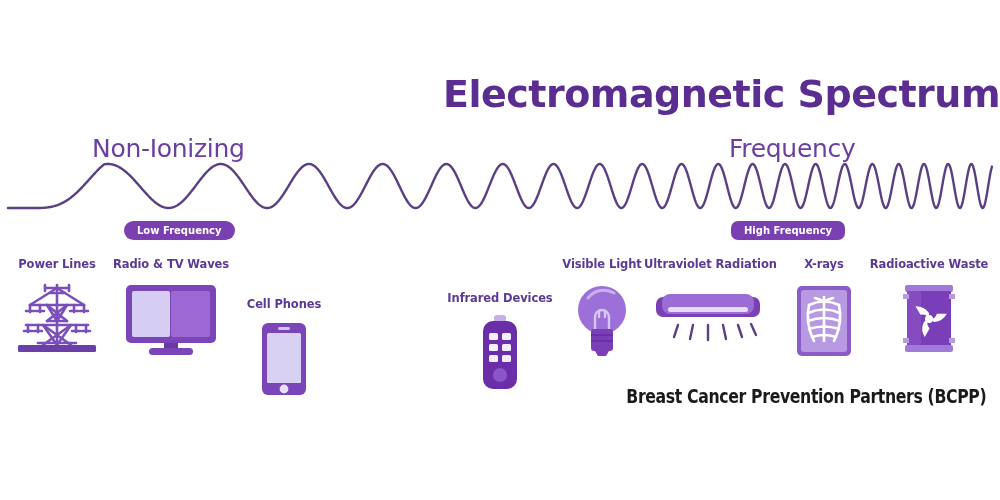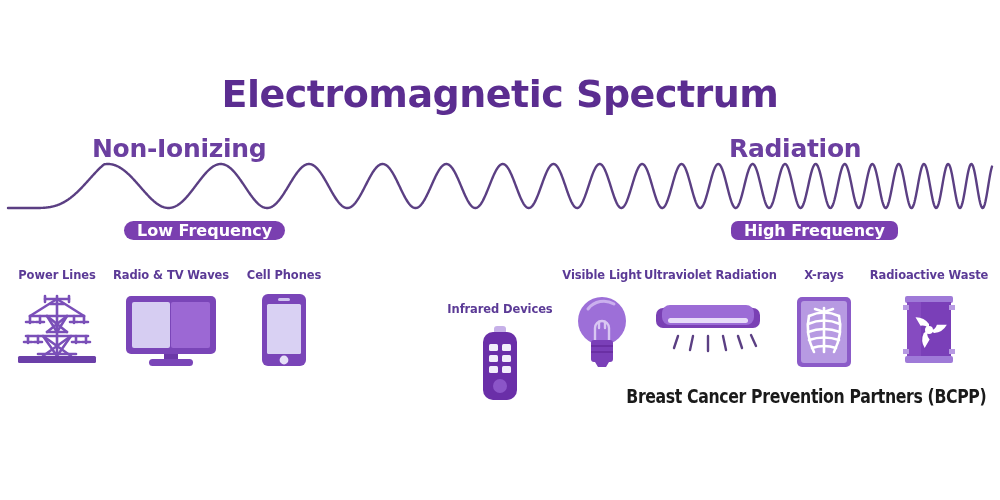--- a/index.html
+++ b/index.html
@@ -20,33 +20,33 @@
     width: 1000px;
     height: 500px;
   }
 
   
   .title {
     position: absolute;
     left: 0;
     top: 72px;
     width: 1000px;
-    text-align: center;
+    text-align: right;
     font-size: 38px;
     font-weight: bold;
     letter-spacing: -0.5px;
     color: #5b2d90;
   }
 
   
   .section-heading {
     position: absolute;
     top: 134px;
     font-size: 25px;
-    font-weight: bold;
+    font-weight: normal;
     color: #6b3fa0;
     letter-spacing: -0.3px;
   }
   .section-heading.non-ionizing { left: 92px; }
   .section-heading.ionizing     { left: 729px; }
 
   
   .wave-wrap {
     position: absolute;
     left: 0;
@@ -59,38 +59,38 @@
   
   .pill {
     position: absolute;
     top: 221px;
     height: 19px;
     line-height: 19px;
     padding: 0 13px;
     border-radius: 10px;
     background: #7a3fb0;
     color: #ffffff;
-    font-size: 16px;
+    font-size: 10px;
     font-weight: bold;
     white-space: nowrap;
   }
   .pill.low  { left: 124px; }
   .pill.high { left: 731px; border-radius: 7px; }
 
   
   .categories {
     position: absolute;
     left: 0;
     top: 253px;
     width: 1000px;
     height: 115px;
   }
   .category {
     position: absolute;
-    top: 15px;
+    top: 4px;
     text-align: center;
   }
   .category .cat-label {
     font-size: 11.5px;
     font-weight: bold;
     color: #5b3a96;
     white-space: nowrap;
     letter-spacing: -0.1px;
   }
   .category .cat-icon {
@@ -98,21 +98,21 @@
     height: 78px;
     display: flex;
     align-items: flex-end;
     justify-content: center;
   }
   .category .cat-icon svg { display: block; }
 
   
   .cat-power-lines  { left: 2px;   width: 110px; }
   .cat-radio-tv     { left: 112px; width: 118px; }
-  .cat-cell-phones  { left: 234px; width: 100px; }
+  .cat-cell-phones  { left: 234px; width: 100px; margin-top: 40px; }
   .cat-microwaves   { left: 332px; width: 110px; }
   .cat-infrared     { left: 442px; width: 116px; margin-top: 34px; }
   .cat-visible      { left: 558px; width: 88px;  }
   .cat-ultraviolet  { left: 644px; width: 128px; }
   .cat-xrays        { left: 780px; width: 88px;  }
   .cat-radioactive  { left: 860px; width: 138px; }
 
   
   .attribution {
     position: absolute;
@@ -129,21 +129,21 @@
   }
 </style>
 </head>
 <body>
 
 <div id="infographic">
 
   <div class="title">Electromagnetic Spectrum</div>
 
   <div class="section-heading non-ionizing">Non-Ionizing</div>
-  <div class="section-heading ionizing">Radiation</div>
+  <div class="section-heading ionizing">Frequency</div>
 
   <div class="wave-wrap">
     <svg width="1000" height="62" viewBox="0 0 1000 62">
       <path id="wave-path" fill="none" stroke="#5b3f83" stroke-width="2.4" stroke-linecap="round" stroke-linejoin="round" d="M 8.00 48.00 L 8.50 48.00 L 9.00 48.00 L 9.50 48.00 L 10.00 48.00 L 10.50 48.00 L 11.00 48.00 L 11.50 48.00 L 12.00 48.00 L 12.50 48.00 L 13.00 48.00 L 13.50 48.00 L 14.00 48.00 L 14.50 48.00 L 15.00 48.00 L 15.50 48.00 L 16.00 48.00 L 16.50 48.00 L 17.00 48.00 L 17.50 48.00 L 18.00 48.00 L 18.50 48.00 L 19.00 48.00 L 19.50 48.00 L 20.00 48.00 L 20.50 48.00 L 21.00 48.00 L 21.50 48.00 L 22.00 48.00 L 22.50 48.00 L 23.00 48.00 L 23.50 48.00 L 24.00 48.00 L 24.50 48.00 L 25.00 48.00 L 25.50 48.00 L 26.00 48.00 L 26.50 48.00 L 27.00 48.00 L 27.50 48.00 L 28.00 48.00 L 28.50 48.00 L 29.00 48.00 L 29.50 48.00 L 30.00 48.00 L 30.50 48.00 L 31.00 48.00 L 31.50 48.00 L 32.00 48.00 L 32.50 48.00 L 33.00 48.00 L 33.50 48.00 L 34.00 48.00 L 34.50 48.00 L 35.00 48.00 L 35.50 48.00 L 36.00 48.00 L 36.50 48.00 L 37.00 47.99 L 37.50 47.99 L 38.00 47.98 L 38.50 47.98 L 39.00 47.97 L 39.50 47.96 L 40.00 47.95 L 40.50 47.93 L 41.00 47.92 L 41.50 47.90 L 42.00 47.88 L 42.50 47.85 L 43.00 47.83 L 43.50 47.80 L 44.00 47.76 L 44.50 47.73 L 45.00 47.69 L 45.50 47.64 L 46.00 47.60 L 46.50 47.55 L 47.00 47.49 L 47.50 47.43 L 48.00 47.37 L 48.50 47.30 L 49.00 47.22 L 49.50 47.14 L 50.00 47.06 L 50.50 46.97 L 51.00 46.88 L 51.50 46.78 L 52.00 46.67 L 52.50 46.56 L 53.00 46.44 L 53.50 46.32 L 54.00 46.19 L 54.50 46.05 L 55.00 45.91 L 55.50 45.76 L 56.00 45.60 L 56.50 45.44 L 57.00 45.27 L 57.50 45.09 L 58.00 44.91 L 58.50 44.72 L 59.00 44.52 L 59.50 44.31 L 60.00 44.10 L 60.50 43.88 L 61.00 43.65 L 61.50 43.42 L 62.00 43.17 L 62.50 42.92 L 63.00 42.66 L 63.50 42.40 L 64.00 42.12 L 64.50 41.84 L 65.00 41.55 L 65.50 41.25 L 66.00 40.94 L 66.50 40.63 L 67.00 40.31 L 67.50 39.98 L 68.00 39.64 L 68.50 39.30 L 69.00 38.94 L 69.50 38.58 L 70.00 38.21 L 70.50 37.84 L 71.00 37.45 L 71.50 37.06 L 72.00 36.66 L 72.50 36.26 L 73.00 35.84 L 73.50 35.42 L 74.00 35.00 L 74.50 34.56 L 75.00 34.12 L 75.50 33.67 L 76.00 33.22 L 76.50 32.76 L 77.00 32.29 L 77.50 31.81 L 78.00 31.33 L 78.50 30.85 L 79.00 30.36 L 79.50 29.86 L 80.00 29.36 L 80.50 28.85 L 81.00 28.34 L 81.50 27.82 L 82.00 27.30 L 82.50 26.78 L 83.00 26.25 L 83.50 25.71 L 84.00 25.18 L 84.50 24.64 L 85.00 24.10 L 85.50 23.55 L 86.00 23.00 L 86.50 22.45 L 87.00 21.90 L 87.50 21.35 L 88.00 20.79 L 88.50 20.24 L 89.00 19.68 L 89.50 19.13 L 90.00 18.57 L 90.50 18.01 L 91.00 17.46 L 91.50 16.90 L 92.00 16.35 L 92.50 15.80 L 93.00 15.25 L 93.50 14.70 L 94.00 14.16 L 94.50 13.62 L 95.00 13.08 L 95.50 12.54 L 96.00 12.01 L 96.50 11.49 L 97.00 10.97 L 97.50 10.45 L 98.00 9.94 L 98.50 9.44 L 99.00 8.94 L 99.50 8.45 L 100.00 7.96 L 100.50 7.49 L 101.00 7.02 L 101.50 6.56 L 102.00 6.11 L 102.50 5.66 L 103.00 5.23 L 103.50 4.81 L 104.00 4.39 L 104.50 4.30 L 105.00 4.22 L 105.50 4.15 L 106.00 4.10 L 106.50 4.06 L 107.00 4.02 L 107.50 4.01 L 108.00 4.00 L 108.50 4.01 L 109.00 4.03 L 109.50 4.06 L 110.00 4.10 L 110.50 4.16 L 111.00 4.23 L 111.50 4.31 L 112.00 4.40 L 112.50 4.51 L 113.00 4.63 L 113.50 4.76 L 114.00 4.91 L 114.50 5.07 L 115.00 5.24 L 115.50 5.42 L 116.00 5.62 L 116.50 5.82 L 117.00 6.04 L 117.50 6.28 L 118.00 6.52 L 118.50 6.78 L 119.00 7.05 L 119.50 7.33 L 120.00 7.62 L 120.50 7.92 L 121.00 8.24 L 121.50 8.57 L 122.00 8.90 L 122.50 9.25 L 123.00 9.61 L 123.50 9.98 L 124.00 10.36 L 124.50 10.75 L 125.00 11.15 L 125.50 11.56 L 126.00 11.99 L 126.50 12.42 L 127.00 12.85 L 127.50 13.30 L 128.00 13.76 L 128.50 14.22 L 129.00 14.70 L 129.50 15.18 L 130.00 15.67 L 130.50 16.16 L 131.00 16.67 L 131.50 17.18 L 132.00 17.69 L 132.50 18.22 L 133.00 18.74 L 133.50 19.28 L 134.00 19.82 L 134.50 20.36 L 135.00 20.91 L 135.50 21.46 L 136.00 22.02 L 136.50 22.58 L 137.00 23.14 L 137.50 23.70 L 138.00 24.27 L 138.50 24.84 L 139.00 25.41 L 139.50 25.99 L 140.00 26.56 L 140.50 27.13 L 141.00 27.71 L 141.50 28.28 L 142.00 28.85 L 142.50 29.42 L 143.00 29.99 L 143.50 30.56 L 144.00 31.12 L 144.50 31.69 L 145.00 32.25 L 145.50 32.80 L 146.00 33.35 L 146.50 33.90 L 147.00 34.44 L 147.50 34.98 L 148.00 35.51 L 148.50 36.04 L 149.00 36.56 L 149.50 37.07 L 150.00 37.57 L 150.50 38.07 L 151.00 38.56 L 151.50 39.04 L 152.00 39.51 L 152.50 39.98 L 153.00 40.43 L 153.50 40.87 L 154.00 41.31 L 154.50 41.73 L 155.00 42.14 L 155.50 42.54 L 156.00 42.93 L 156.50 43.30 L 157.00 43.67 L 157.50 44.02 L 158.00 44.36 L 158.50 44.68 L 159.00 44.99 L 159.50 45.29 L 160.00 45.58 L 160.50 45.84 L 161.00 46.10 L 161.50 46.34 L 162.00 46.56 L 162.50 46.77 L 163.00 46.96 L 163.50 47.14 L 164.00 47.30 L 164.50 47.45 L 165.00 47.57 L 165.50 47.69 L 166.00 47.78 L 166.50 47.86 L 167.00 47.92 L 167.50 47.96 L 168.00 47.99 L 168.50 48.00 L 169.00 47.99 L 169.50 47.97 L 170.00 47.92 L 170.50 47.86 L 171.00 47.78 L 171.50 47.69 L 172.00 47.58 L 172.50 47.44 L 173.00 47.30 L 173.50 47.13 L 174.00 46.95 L 174.50 46.75 L 175.00 46.53 L 175.50 46.29 L 176.00 46.04 L 176.50 45.77 L 177.00 45.49 L 177.50 45.19 L 178.00 44.87 L 178.50 44.53 L 179.00 44.18 L 179.50 43.82 L 180.00 43.44 L 180.50 43.04 L 181.00 42.63 L 181.50 42.21 L 182.00 41.77 L 182.50 41.31 L 183.00 40.84 L 183.50 40.36 L 184.00 39.87 L 184.50 39.36 L 185.00 38.85 L 185.50 38.32 L 186.00 37.77 L 186.50 37.22 L 187.00 36.66 L 187.50 36.09 L 188.00 35.51 L 188.50 34.91 L 189.00 34.31 L 189.50 33.71 L 190.00 33.09 L 190.50 32.47 L 191.00 31.84 L 191.50 31.21 L 192.00 30.57 L 192.50 29.92 L 193.00 29.27 L 193.50 28.62 L 194.00 27.96 L 194.50 27.30 L 195.00 26.64 L 195.50 25.98 L 196.00 25.32 L 196.50 24.65 L 197.00 23.99 L 197.50 23.33 L 198.00 22.67 L 198.50 22.01 L 199.00 21.35 L 199.50 20.70 L 200.00 20.05 L 200.50 19.41 L 201.00 18.77 L 201.50 18.14 L 202.00 17.52 L 202.50 16.90 L 203.00 16.29 L 203.50 15.69 L 204.00 15.10 L 204.50 14.51 L 205.00 13.94 L 205.50 13.38 L 206.00 12.83 L 206.50 12.29 L 207.00 11.76 L 207.50 11.25 L 208.00 10.75 L 208.50 10.26 L 209.00 9.79 L 209.50 9.34 L 210.00 8.90 L 210.50 8.47 L 211.00 8.06 L 211.50 7.67 L 212.00 7.30 L 212.50 6.95 L 213.00 6.61 L 213.50 6.29 L 214.00 5.99 L 214.50 5.72 L 215.00 5.46 L 215.50 5.22 L 216.00 5.00 L 216.50 4.80 L 217.00 4.63 L 217.50 4.47 L 218.00 4.34 L 218.50 4.23 L 219.00 4.14 L 219.50 4.07 L 220.00 4.03 L 220.50 4.00 L 221.00 4.00 L 221.50 4.03 L 222.00 4.07 L 222.50 4.14 L 223.00 4.23 L 223.50 4.34 L 224.00 4.48 L 224.50 4.64 L 225.00 4.82 L 225.50 5.03 L 226.00 5.25 L 226.50 5.50 L 227.00 5.77 L 227.50 6.06 L 228.00 6.38 L 228.50 6.71 L 229.00 7.07 L 229.50 7.44 L 230.00 7.84 L 230.50 8.26 L 231.00 8.70 L 231.50 9.15 L 232.00 9.63 L 232.50 10.12 L 233.00 10.63 L 233.50 11.16 L 234.00 11.70 L 234.50 12.26 L 235.00 12.84 L 235.50 13.43 L 236.00 14.04 L 236.50 14.66 L 237.00 15.30 L 237.50 15.94 L 238.00 16.60 L 238.50 17.27 L 239.00 17.95 L 239.50 18.64 L 240.00 19.34 L 240.50 20.05 L 241.00 20.77 L 241.50 21.49 L 242.00 22.22 L 242.50 22.95 L 243.00 23.69 L 243.50 24.43 L 244.00 25.17 L 244.50 25.92 L 245.00 26.67 L 245.50 27.41 L 246.00 28.16 L 246.50 28.90 L 247.00 29.65 L 247.50 30.38 L 248.00 31.12 L 248.50 31.85 L 249.00 32.57 L 249.50 33.29 L 250.00 34.00 L 250.50 34.70 L 251.00 35.39 L 251.50 36.07 L 252.00 36.74 L 252.50 37.39 L 253.00 38.04 L 253.50 38.67 L 254.00 39.28 L 254.50 39.88 L 255.00 40.47 L 255.50 41.04 L 256.00 41.59 L 256.50 42.12 L 257.00 42.63 L 257.50 43.12 L 258.00 43.60 L 258.50 44.05 L 259.00 44.48 L 259.50 44.89 L 260.00 45.27 L 260.50 45.63 L 261.00 45.97 L 261.50 46.28 L 262.00 46.57 L 262.50 46.83 L 263.00 47.07 L 263.50 47.28 L 264.00 47.47 L 264.50 47.62 L 265.00 47.75 L 265.50 47.86 L 266.00 47.93 L 266.50 47.98 L 267.00 48.00 L 267.50 47.99 L 268.00 47.95 L 268.50 47.89 L 269.00 47.80 L 269.50 47.67 L 270.00 47.52 L 270.50 47.35 L 271.00 47.14 L 271.50 46.91 L 272.00 46.65 L 272.50 46.36 L 273.00 46.04 L 273.50 45.70 L 274.00 45.33 L 274.50 44.94 L 275.00 44.52 L 275.50 44.07 L 276.00 43.60 L 276.50 43.11 L 277.00 42.59 L 277.50 42.05 L 278.00 41.49 L 278.50 40.90 L 279.00 40.30 L 279.50 39.68 L 280.00 39.03 L 280.50 38.37 L 281.00 37.69 L 281.50 37.00 L 282.00 36.28 L 282.50 35.56 L 283.00 34.82 L 283.50 34.06 L 284.00 33.30 L 284.50 32.52 L 285.00 31.73 L 285.50 30.94 L 286.00 30.13 L 286.50 29.32 L 287.00 28.51 L 287.50 27.69 L 288.00 26.86 L 288.50 26.04 L 289.00 25.21 L 289.50 24.39 L 290.00 23.56 L 290.50 22.74 L 291.00 21.92 L 291.50 21.11 L 292.00 20.30 L 292.50 19.50 L 293.00 18.71 L 293.50 17.92 L 294.00 17.15 L 294.50 16.39 L 295.00 15.65 L 295.50 14.91 L 296.00 14.20 L 296.50 13.50 L 297.00 12.81 L 297.50 12.15 L 298.00 11.50 L 298.50 10.88 L 299.00 10.28 L 299.50 9.70 L 300.00 9.14 L 300.50 8.61 L 301.00 8.10 L 301.50 7.62 L 302.00 7.17 L 302.50 6.74 L 303.00 6.34 L 303.50 5.97 L 304.00 5.63 L 304.50 5.33 L 305.00 5.05 L 305.50 4.80 L 306.00 4.59 L 306.50 4.41 L 307.00 4.26 L 307.50 4.14 L 308.00 4.06 L 308.50 4.01 L 309.00 4.00 L 309.50 4.02 L 310.00 4.07 L 310.50 4.16 L 311.00 4.28 L 311.50 4.44 L 312.00 4.63 L 312.50 4.85 L 313.00 5.11 L 313.50 5.40 L 314.00 5.72 L 314.50 6.08 L 315.00 6.47 L 315.50 6.88 L 316.00 7.33 L 316.50 7.81 L 317.00 8.32 L 317.50 8.86 L 318.00 9.43 L 318.50 10.02 L 319.00 10.64 L 319.50 11.29 L 320.00 11.96 L 320.50 12.65 L 321.00 13.37 L 321.50 14.11 L 322.00 14.87 L 322.50 15.64 L 323.00 16.44 L 323.50 17.25 L 324.00 18.08 L 324.50 18.92 L 325.00 19.77 L 325.50 20.63 L 326.00 21.51 L 326.50 22.39 L 327.00 23.28 L 327.50 24.18 L 328.00 25.08 L 328.50 25.98 L 329.00 26.88 L 329.50 27.79 L 330.00 28.69 L 330.50 29.58 L 331.00 30.48 L 331.50 31.36 L 332.00 32.24 L 332.50 33.11 L 333.00 33.96 L 333.50 34.80 L 334.00 35.63 L 334.50 36.45 L 335.00 37.24 L 335.50 38.02 L 336.00 38.78 L 336.50 39.52 L 337.00 40.23 L 337.50 40.92 L 338.00 41.58 L 338.50 42.22 L 339.00 42.83 L 339.50 43.41 L 340.00 43.96 L 340.50 44.48 L 341.00 44.96 L 341.50 45.42 L 342.00 45.84 L 342.50 46.22 L 343.00 46.57 L 343.50 46.88 L 344.00 47.16 L 344.50 47.39 L 345.00 47.59 L 345.50 47.75 L 346.00 47.87 L 346.50 47.95 L 347.00 47.99 L 347.50 48.00 L 348.00 47.96 L 348.50 47.88 L 349.00 47.76 L 349.50 47.60 L 350.00 47.39 L 350.50 47.15 L 351.00 46.87 L 351.50 46.56 L 352.00 46.20 L 352.50 45.80 L 353.00 45.37 L 353.50 44.90 L 354.00 44.39 L 354.50 43.85 L 355.00 43.28 L 355.50 42.67 L 356.00 42.03 L 356.50 41.36 L 357.00 40.66 L 357.50 39.93 L 358.00 39.17 L 358.50 38.38 L 359.00 37.58 L 359.50 36.74 L 360.00 35.89 L 360.50 35.02 L 361.00 34.13 L 361.50 33.22 L 362.00 32.29 L 362.50 31.36 L 363.00 30.41 L 363.50 29.45 L 364.00 28.49 L 364.50 27.52 L 365.00 26.54 L 365.50 25.56 L 366.00 24.59 L 366.50 23.61 L 367.00 22.64 L 367.50 21.67 L 368.00 20.71 L 368.50 19.76 L 369.00 18.82 L 369.50 17.90 L 370.00 16.99 L 370.50 16.10 L 371.00 15.23 L 371.50 14.37 L 372.00 13.55 L 372.50 12.74 L 373.00 11.96 L 373.50 11.21 L 374.00 10.49 L 374.50 9.80 L 375.00 9.14 L 375.50 8.52 L 376.00 7.93 L 376.50 7.38 L 377.00 6.86 L 377.50 6.39 L 378.00 5.95 L 378.50 5.56 L 379.00 5.21 L 379.50 4.90 L 380.00 4.64 L 380.50 4.42 L 381.00 4.25 L 381.50 4.12 L 382.00 4.04 L 382.50 4.00 L 383.00 4.01 L 383.50 4.07 L 384.00 4.18 L 384.50 4.33 L 385.00 4.53 L 385.50 4.77 L 386.00 5.06 L 386.50 5.40 L 387.00 5.78 L 387.50 6.20 L 388.00 6.67 L 388.50 7.18 L 389.00 7.74 L 389.50 8.33 L 390.00 8.96 L 390.50 9.63 L 391.00 10.34 L 391.50 11.08 L 392.00 11.86 L 392.50 12.67 L 393.00 13.51 L 393.50 14.37 L 394.00 15.27 L 394.50 16.19 L 395.00 17.13 L 395.50 18.09 L 396.00 19.07 L 396.50 20.07 L 397.00 21.08 L 397.50 22.11 L 398.00 23.14 L 398.50 24.18 L 399.00 25.23 L 399.50 26.28 L 400.00 27.33 L 400.50 28.38 L 401.00 29.42 L 401.50 30.46 L 402.00 31.49 L 402.50 32.51 L 403.00 33.51 L 403.50 34.50 L 404.00 35.46 L 404.50 36.41 L 405.00 37.33 L 405.50 38.23 L 406.00 39.10 L 406.50 39.94 L 407.00 40.75 L 407.50 41.52 L 408.00 42.26 L 408.50 42.96 L 409.00 43.63 L 409.50 44.25 L 410.00 44.82 L 410.50 45.36 L 411.00 45.85 L 411.50 46.29 L 412.00 46.68 L 412.50 47.02 L 413.00 47.32 L 413.50 47.56 L 414.00 47.75 L 414.50 47.88 L 415.00 47.97 L 415.50 48.00 L 416.00 47.98 L 416.50 47.90 L 417.00 47.77 L 417.50 47.59 L 418.00 47.35 L 418.50 47.06 L 419.00 46.72 L 419.50 46.33 L 420.00 45.88 L 420.50 45.39 L 421.00 44.84 L 421.50 44.25 L 422.00 43.62 L 422.50 42.93 L 423.00 42.21 L 423.50 41.44 L 424.00 40.64 L 424.50 39.79 L 425.00 38.91 L 425.50 38.00 L 426.00 37.06 L 426.50 36.08 L 427.00 35.08 L 427.50 34.06 L 428.00 33.01 L 428.50 31.94 L 429.00 30.86 L 429.50 29.77 L 430.00 28.66 L 430.50 27.55 L 431.00 26.43 L 431.50 25.30 L 432.00 24.18 L 432.50 23.07 L 433.00 21.95 L 433.50 20.85 L 434.00 19.76 L 434.50 18.69 L 435.00 17.63 L 435.50 16.60 L 436.00 15.59 L 436.50 14.60 L 437.00 13.65 L 437.50 12.73 L 438.00 11.84 L 438.50 10.99 L 439.00 10.17 L 439.50 9.40 L 440.00 8.68 L 440.50 7.99 L 441.00 7.36 L 441.50 6.78 L 442.00 6.25 L 442.50 5.77 L 443.00 5.35 L 443.50 4.98 L 444.00 4.67 L 444.50 4.42 L 445.00 4.22 L 445.50 4.09 L 446.00 4.02 L 446.50 4.00 L 447.00 4.05 L 447.50 4.16 L 448.00 4.33 L 448.50 4.56 L 449.00 4.85 L 449.50 5.20 L 450.00 5.61 L 450.50 6.08 L 451.00 6.60 L 451.50 7.18 L 452.00 7.81 L 452.50 8.49 L 453.00 9.23 L 453.50 10.01 L 454.00 10.84 L 454.50 11.71 L 455.00 12.63 L 455.50 13.58 L 456.00 14.58 L 456.50 15.60 L 457.00 16.66 L 457.50 17.74 L 458.00 18.85 L 458.50 19.98 L 459.00 21.13 L 459.50 22.29 L 460.00 23.47 L 460.50 24.66 L 461.00 25.85 L 461.50 27.04 L 462.00 28.23 L 462.50 29.41 L 463.00 30.59 L 463.50 31.75 L 464.00 32.90 L 464.50 34.03 L 465.00 35.14 L 465.50 36.22 L 466.00 37.27 L 466.50 38.28 L 467.00 39.26 L 467.50 40.21 L 468.00 41.11 L 468.50 41.96 L 469.00 42.77 L 469.50 43.53 L 470.00 44.24 L 470.50 44.89 L 471.00 45.48 L 471.50 46.02 L 472.00 46.49 L 472.50 46.90 L 473.00 47.25 L 473.50 47.53 L 474.00 47.75 L 474.50 47.90 L 475.00 47.98 L 475.50 48.00 L 476.00 47.94 L 476.50 47.82 L 477.00 47.63 L 477.50 47.37 L 478.00 47.04 L 478.50 46.65 L 479.00 46.19 L 479.50 45.67 L 480.00 45.08 L 480.50 44.43 L 481.00 43.73 L 481.50 42.97 L 482.00 42.15 L 482.50 41.28 L 483.00 40.36 L 483.50 39.39 L 484.00 38.38 L 484.50 37.33 L 485.00 36.24 L 485.50 35.12 L 486.00 33.96 L 486.50 32.78 L 487.00 31.58 L 487.50 30.35 L 488.00 29.11 L 488.50 27.86 L 489.00 26.60 L 489.50 25.34 L 490.00 24.08 L 490.50 22.83 L 491.00 21.58 L 491.50 20.35 L 492.00 19.13 L 492.50 17.94 L 493.00 16.77 L 493.50 15.63 L 494.00 14.53 L 494.50 13.46 L 495.00 12.44 L 495.50 11.46 L 496.00 10.52 L 496.50 9.64 L 497.00 8.81 L 497.50 8.04 L 498.00 7.33 L 498.50 6.68 L 499.00 6.10 L 499.50 5.59 L 500.00 5.14 L 500.50 4.77 L 501.00 4.47 L 501.50 4.24 L 502.00 4.09 L 502.50 4.01 L 503.00 4.01 L 503.50 4.08 L 504.00 4.24 L 504.50 4.46 L 505.00 4.77 L 505.50 5.15 L 506.00 5.60 L 506.50 6.12 L 507.00 6.71 L 507.50 7.38 L 508.00 8.11 L 508.50 8.90 L 509.00 9.75 L 509.50 10.67 L 510.00 11.64 L 510.50 12.66 L 511.00 13.73 L 511.50 14.84 L 512.00 16.00 L 512.50 17.19 L 513.00 18.42 L 513.50 19.67 L 514.00 20.95 L 514.50 22.25 L 515.00 23.56 L 515.50 24.88 L 516.00 26.21 L 516.50 27.54 L 517.00 28.87 L 517.50 30.18 L 518.00 31.48 L 518.50 32.77 L 519.00 34.03 L 519.50 35.26 L 520.00 36.45 L 520.50 37.61 L 521.00 38.73 L 521.50 39.80 L 522.00 40.82 L 522.50 41.79 L 523.00 42.70 L 523.50 43.54 L 524.00 44.33 L 524.50 45.04 L 525.00 45.68 L 525.50 46.25 L 526.00 46.74 L 526.50 47.15 L 527.00 47.48 L 527.50 47.74 L 528.00 47.90 L 528.50 47.99 L 529.00 47.99 L 529.50 47.91 L 530.00 47.74 L 530.50 47.48 L 531.00 47.15 L 531.50 46.73 L 532.00 46.23 L 532.50 45.65 L 533.00 45.00 L 533.50 44.27 L 534.00 43.46 L 534.50 42.59 L 535.00 41.65 L 535.50 40.65 L 536.00 39.59 L 536.50 38.48 L 537.00 37.32 L 537.50 36.10 L 538.00 34.85 L 538.50 33.56 L 539.00 32.25 L 539.50 30.90 L 540.00 29.53 L 540.50 28.15 L 541.00 26.76 L 541.50 25.36 L 542.00 23.97 L 542.50 22.58 L 543.00 21.20 L 543.50 19.84 L 544.00 18.51 L 544.50 17.20 L 545.00 15.93 L 545.50 14.70 L 546.00 13.52 L 546.50 12.38 L 547.00 11.30 L 547.50 10.28 L 548.00 9.32 L 548.50 8.44 L 549.00 7.62 L 549.50 6.88 L 550.00 6.22 L 550.50 5.64 L 551.00 5.14 L 551.50 4.73 L 552.00 4.41 L 552.50 4.18 L 553.00 4.05 L 553.50 4.00 L 554.00 4.05 L 554.50 4.19 L 555.00 4.42 L 555.50 4.75 L 556.00 5.16 L 556.50 5.67 L 557.00 6.26 L 557.50 6.94 L 558.00 7.70 L 558.50 8.54 L 559.00 9.46 L 559.50 10.45 L 560.00 11.51 L 560.50 12.63 L 561.00 13.81 L 561.50 15.04 L 562.00 16.33 L 562.50 17.65 L 563.00 19.02 L 563.50 20.41 L 564.00 21.84 L 564.50 23.28 L 565.00 24.73 L 565.50 26.20 L 566.00 27.66 L 566.50 29.12 L 567.00 30.56 L 567.50 31.99 L 568.00 33.39 L 568.50 34.76 L 569.00 36.09 L 569.50 37.37 L 570.00 38.61 L 570.50 39.79 L 571.00 40.91 L 571.50 41.97 L 572.00 42.95 L 572.50 43.86 L 573.00 44.68 L 573.50 45.42 L 574.00 46.08 L 574.50 46.64 L 575.00 47.11 L 575.50 47.48 L 576.00 47.75 L 576.50 47.93 L 577.00 48.00 L 577.50 47.97 L 578.00 47.84 L 578.50 47.60 L 579.00 47.27 L 579.50 46.84 L 580.00 46.30 L 580.50 45.68 L 581.00 44.96 L 581.50 44.15 L 582.00 43.25 L 582.50 42.28 L 583.00 41.22 L 583.50 40.09 L 584.00 38.89 L 584.50 37.63 L 585.00 36.32 L 585.50 34.95 L 586.00 33.54 L 586.50 32.09 L 587.00 30.62 L 587.50 29.11 L 588.00 27.59 L 588.50 26.07 L 589.00 24.54 L 589.50 23.01 L 590.00 21.50 L 590.50 20.01 L 591.00 18.55 L 591.50 17.12 L 592.00 15.74 L 592.50 14.40 L 593.00 13.12 L 593.50 11.90 L 594.00 10.75 L 594.50 9.67 L 595.00 8.68 L 595.50 7.77 L 596.00 6.94 L 596.50 6.22 L 597.00 5.59 L 597.50 5.06 L 598.00 4.63 L 598.50 4.32 L 599.00 4.11 L 599.50 4.01 L 600.00 4.02 L 600.50 4.14 L 601.00 4.38 L 601.50 4.72 L 602.00 5.17 L 602.50 5.73 L 603.00 6.39 L 603.50 7.16 L 604.00 8.02 L 604.50 8.97 L 605.00 10.01 L 605.50 11.14 L 606.00 12.34 L 606.50 13.62 L 607.00 14.96 L 607.50 16.36 L 608.00 17.81 L 608.50 19.30 L 609.00 20.83 L 609.50 22.39 L 610.00 23.97 L 610.50 25.56 L 611.00 27.15 L 611.50 28.75 L 612.00 30.32 L 612.50 31.88 L 613.00 33.41 L 613.50 34.89 L 614.00 36.34 L 614.50 37.73 L 615.00 39.05 L 615.50 40.31 L 616.00 41.50 L 616.50 42.60 L 617.00 43.61 L 617.50 44.53 L 618.00 45.35 L 618.50 46.07 L 619.00 46.68 L 619.50 47.18 L 620.00 47.56 L 620.50 47.82 L 621.00 47.97 L 621.50 48.00 L 622.00 47.90 L 622.50 47.69 L 623.00 47.35 L 623.50 46.90 L 624.00 46.33 L 624.50 45.65 L 625.00 44.86 L 625.50 43.97 L 626.00 42.97 L 626.50 41.88 L 627.00 40.70 L 627.50 39.43 L 628.00 38.09 L 628.50 36.68 L 629.00 35.21 L 629.50 33.68 L 630.00 32.11 L 630.50 30.51 L 631.00 28.87 L 631.50 27.22 L 632.00 25.56 L 632.50 23.90 L 633.00 22.26 L 633.50 20.63 L 634.00 19.03 L 634.50 17.47 L 635.00 15.95 L 635.50 14.50 L 636.00 13.11 L 636.50 11.79 L 637.00 10.55 L 637.50 9.40 L 638.00 8.35 L 638.50 7.40 L 639.00 6.56 L 639.50 5.83 L 640.00 5.21 L 640.50 4.72 L 641.00 4.36 L 641.50 4.12 L 642.00 4.01 L 642.50 4.03 L 643.00 4.18 L 643.50 4.46 L 644.00 4.87 L 644.50 5.40 L 645.00 6.06 L 645.50 6.84 L 646.00 7.73 L 646.50 8.73 L 647.00 9.84 L 647.50 11.05 L 648.00 12.35 L 648.50 13.73 L 649.00 15.19 L 649.50 16.71 L 650.00 18.30 L 650.50 19.93 L 651.00 21.60 L 651.50 23.30 L 652.00 25.01 L 652.50 26.74 L 653.00 28.46 L 653.50 30.17 L 654.00 31.85 L 654.50 33.50 L 655.00 35.10 L 655.50 36.65 L 656.00 38.14 L 656.50 39.55 L 657.00 40.87 L 657.50 42.11 L 658.00 43.24 L 658.50 44.27 L 659.00 45.19 L 659.50 45.98 L 660.00 46.65 L 660.50 47.19 L 661.00 47.59 L 661.50 47.86 L 662.00 47.99 L 662.50 47.98 L 663.00 47.83 L 663.50 47.53 L 664.00 47.10 L 664.50 46.54 L 665.00 45.84 L 665.50 45.02 L 666.00 44.07 L 666.50 43.00 L 667.00 41.82 L 667.50 40.54 L 668.00 39.16 L 668.50 37.69 L 669.00 36.15 L 669.50 34.54 L 670.00 32.87 L 670.50 31.16 L 671.00 29.41 L 671.50 27.63 L 672.00 25.85 L 672.50 24.06 L 673.00 22.28 L 673.50 20.53 L 674.00 18.81 L 674.50 17.14 L 675.00 15.52 L 675.50 13.98 L 676.00 12.51 L 676.50 11.13 L 677.00 9.85 L 677.50 8.68 L 678.00 7.63 L 678.50 6.70 L 679.00 5.89 L 679.50 5.23 L 680.00 4.70 L 680.50 4.32 L 681.00 4.08 L 681.50 4.00 L 682.00 4.07 L 682.50 4.28 L 683.00 4.65 L 683.50 5.16 L 684.00 5.82 L 684.50 6.62 L 685.00 7.55 L 685.50 8.61 L 686.00 9.80 L 686.50 11.09 L 687.00 12.50 L 687.50 13.99 L 688.00 15.58 L 688.50 17.24 L 689.00 18.96 L 689.50 20.73 L 690.00 22.54 L 690.50 24.38 L 691.00 26.23 L 691.50 28.08 L 692.00 29.92 L 692.50 31.73 L 693.00 33.50 L 693.50 35.22 L 694.00 36.88 L 694.50 38.45 L 695.00 39.95 L 695.50 41.34 L 696.00 42.62 L 696.50 43.78 L 697.00 44.82 L 697.50 45.72 L 698.00 46.48 L 698.50 47.09 L 699.00 47.55 L 699.50 47.85 L 700.00 47.99 L 700.50 47.97 L 701.00 47.79 L 701.50 47.44 L 702.00 46.94 L 702.50 46.29 L 703.00 45.48 L 703.50 44.53 L 704.00 43.44 L 704.50 42.22 L 705.00 40.88 L 705.50 39.42 L 706.00 37.87 L 706.50 36.22 L 707.00 34.50 L 707.50 32.71 L 708.00 30.86 L 708.50 28.98 L 709.00 27.08 L 709.50 25.16 L 710.00 23.25 L 710.50 21.36 L 711.00 19.50 L 711.50 17.69 L 712.00 15.94 L 712.50 14.27 L 713.00 12.69 L 713.50 11.21 L 714.00 9.83 L 714.50 8.59 L 715.00 7.47 L 715.50 6.50 L 716.00 5.68 L 716.50 5.02 L 717.00 4.52 L 717.50 4.18 L 718.00 4.02 L 718.50 4.03 L 719.00 4.21 L 719.50 4.56 L 720.00 5.08 L 720.50 5.76 L 721.00 6.61 L 721.50 7.61 L 722.00 8.76 L 722.50 10.04 L 723.00 11.46 L 723.50 12.99 L 724.00 14.62 L 724.50 16.35 L 725.00 18.16 L 725.50 20.03 L 726.00 21.95 L 726.50 23.91 L 727.00 25.88 L 727.50 27.86 L 728.00 29.82 L 728.50 31.76 L 729.00 33.65 L 729.50 35.47 L 730.00 37.23 L 730.50 38.89 L 731.00 40.45 L 731.50 41.89 L 732.00 43.21 L 732.50 44.38 L 733.00 45.40 L 733.50 46.26 L 734.00 46.96 L 734.50 47.48 L 735.00 47.82 L 735.50 47.99 L 736.00 47.97 L 736.50 47.76 L 737.00 47.38 L 737.50 46.81 L 738.00 46.07 L 738.50 45.16 L 739.00 44.09 L 739.50 42.86 L 740.00 41.49 L 740.50 39.99 L 741.00 38.36 L 741.50 36.63 L 742.00 34.81 L 742.50 32.91 L 743.00 30.96 L 743.50 28.95 L 744.00 26.92 L 744.50 24.88 L 745.00 22.85 L 745.50 20.84 L 746.00 18.88 L 746.50 16.97 L 747.00 15.14 L 747.50 13.41 L 748.00 11.78 L 748.50 10.28 L 749.00 8.91 L 749.50 7.69 L 750.00 6.63 L 750.50 5.74 L 751.00 5.02 L 751.50 4.49 L 752.00 4.15 L 752.50 4.01 L 753.00 4.05 L 753.50 4.30 L 754.00 4.73 L 754.50 5.36 L 755.00 6.17 L 755.50 7.16 L 756.00 8.32 L 756.50 9.64 L 757.00 11.10 L 757.50 12.70 L 758.00 14.43 L 758.50 16.26 L 759.00 18.18 L 759.50 20.17 L 760.00 22.22 L 760.50 24.30 L 761.00 26.40 L 761.50 28.50 L 762.00 30.58 L 762.50 32.62 L 763.00 34.60 L 763.50 36.50 L 764.00 38.30 L 764.50 40.00 L 765.00 41.57 L 765.50 42.99 L 766.00 44.26 L 766.50 45.35 L 767.00 46.27 L 767.50 47.00 L 768.00 47.54 L 768.50 47.87 L 769.00 48.00 L 769.50 47.92 L 770.00 47.63 L 770.50 47.14 L 771.00 46.45 L 771.50 45.57 L 772.00 44.50 L 772.50 43.25 L 773.00 41.84 L 773.50 40.27 L 774.00 38.57 L 774.50 36.74 L 775.00 34.81 L 775.50 32.80 L 776.00 30.71 L 776.50 28.58 L 777.00 26.42 L 777.50 24.26 L 778.00 22.11 L 778.50 20.00 L 779.00 17.94 L 779.50 15.96 L 780.00 14.08 L 780.50 12.31 L 781.00 10.67 L 781.50 9.19 L 782.00 7.86 L 782.50 6.72 L 783.00 5.76 L 783.50 5.01 L 784.00 4.46 L 784.50 4.12 L 785.00 4.00 L 785.50 4.10 L 786.00 4.42 L 786.50 4.95 L 787.00 5.70 L 787.50 6.65 L 788.00 7.79 L 788.50 9.12 L 789.00 10.62 L 789.50 12.28 L 790.00 14.08 L 790.50 16.00 L 791.00 18.02 L 791.50 20.13 L 792.00 22.29 L 792.50 24.50 L 793.00 26.73 L 793.50 28.95 L 794.00 31.14 L 794.50 33.28 L 795.00 35.34 L 795.50 37.32 L 796.00 39.17 L 796.50 40.90 L 797.00 42.47 L 797.50 43.87 L 798.00 45.08 L 798.50 46.10 L 799.00 46.91 L 799.50 47.50 L 800.00 47.86 L 800.50 48.00 L 801.00 47.90 L 801.50 47.58 L 802.00 47.02 L 802.50 46.25 L 803.00 45.25 L 803.50 44.06 L 804.00 42.66 L 804.50 41.09 L 805.00 39.36 L 805.50 37.49 L 806.00 35.49 L 806.50 33.38 L 807.00 31.20 L 807.50 28.95 L 808.00 26.67 L 808.50 24.39 L 809.00 22.12 L 809.50 19.88 L 810.00 17.72 L 810.50 15.64 L 811.00 13.67 L 811.50 11.84 L 812.00 10.16 L 812.50 8.65 L 813.00 7.33 L 813.50 6.21 L 814.00 5.31 L 814.50 4.64 L 815.00 4.21 L 815.50 4.01 L 816.00 4.06 L 816.50 4.35 L 817.00 4.89 L 817.50 5.66 L 818.00 6.66 L 818.50 7.87 L 819.00 9.29 L 819.50 10.90 L 820.00 12.68 L 820.50 14.61 L 821.00 16.67 L 821.50 18.84 L 822.00 21.09 L 822.50 23.40 L 823.00 25.75 L 823.50 28.09 L 824.00 30.42 L 824.50 32.69 L 825.00 34.90 L 825.50 37.00 L 826.00 38.97 L 826.50 40.80 L 827.00 42.46 L 827.50 43.93 L 828.00 45.20 L 828.50 46.24 L 829.00 47.05 L 829.50 47.62 L 830.00 47.93 L 830.50 47.99 L 831.00 47.79 L 831.50 47.34 L 832.00 46.63 L 832.50 45.68 L 833.00 44.50 L 833.50 43.10 L 834.00 41.50 L 834.50 39.71 L 835.00 37.75 L 835.50 35.66 L 836.00 33.45 L 836.50 31.15 L 837.00 28.78 L 837.50 26.38 L 838.00 23.97 L 838.50 21.59 L 839.00 19.25 L 839.50 17.00 L 840.00 14.85 L 840.50 12.84 L 841.00 10.98 L 841.50 9.30 L 842.00 7.82 L 842.50 6.57 L 843.00 5.55 L 843.50 4.78 L 844.00 4.27 L 844.50 4.02 L 845.00 4.05 L 845.50 4.34 L 846.00 4.90 L 846.50 5.73 L 847.00 6.80 L 847.50 8.11 L 848.00 9.65 L 848.50 11.39 L 849.00 13.32 L 849.50 15.40 L 850.00 17.62 L 850.50 19.94 L 851.00 22.35 L 851.50 24.80 L 852.00 27.27 L 852.50 29.72 L 853.00 32.13 L 853.50 34.47 L 854.00 36.70 L 854.50 38.79 L 855.00 40.73 L 855.50 42.48 L 856.00 44.02 L 856.50 45.33 L 857.00 46.39 L 857.50 47.19 L 858.00 47.73 L 858.50 47.98 L 859.00 47.95 L 859.50 47.63 L 860.00 47.04 L 860.50 46.17 L 861.00 45.04 L 861.50 43.66 L 862.00 42.05 L 862.50 40.23 L 863.00 38.22 L 863.50 36.04 L 864.00 33.74 L 864.50 31.33 L 865.00 28.85 L 865.50 26.33 L 866.00 23.80 L 866.50 21.30 L 867.00 18.86 L 867.50 16.51 L 868.00 14.29 L 868.50 12.22 L 869.00 10.33 L 869.50 8.65 L 870.00 7.21 L 870.50 6.01 L 871.00 5.08 L 871.50 4.43 L 872.00 4.07 L 872.50 4.01 L 873.00 4.25 L 873.50 4.78 L 874.00 5.60 L 874.50 6.70 L 875.00 8.06 L 875.50 9.67 L 876.00 11.51 L 876.50 13.54 L 877.00 15.75 L 877.50 18.10 L 878.00 20.56 L 878.50 23.10 L 879.00 25.68 L 879.50 28.27 L 880.00 30.83 L 880.50 33.32 L 881.00 35.71 L 881.50 37.97 L 882.00 40.07 L 882.50 41.97 L 883.00 43.64 L 883.50 45.08 L 884.00 46.24 L 884.50 47.12 L 885.00 47.70 L 885.50 47.98 L 886.00 47.94 L 886.50 47.59 L 887.00 46.94 L 887.50 45.99 L 888.00 44.75 L 888.50 43.24 L 889.00 41.48 L 889.50 39.50 L 890.00 37.33 L 890.50 34.99 L 891.00 32.52 L 891.50 29.95 L 892.00 27.32 L 892.50 24.67 L 893.00 22.04 L 893.50 19.46 L 894.00 16.98 L 894.50 14.63 L 895.00 12.44 L 895.50 10.44 L 896.00 8.68 L 896.50 7.16 L 897.00 5.93 L 897.50 4.98 L 898.00 4.35 L 898.50 4.04 L 899.00 4.05 L 899.50 4.38 L 900.00 5.04 L 900.50 6.02 L 901.00 7.29 L 901.50 8.84 L 902.00 10.65 L 902.50 12.69 L 903.00 14.93 L 903.50 17.35 L 904.00 19.89 L 904.50 22.53 L 905.00 25.22 L 905.50 27.93 L 906.00 30.61 L 906.50 33.23 L 907.00 35.73 L 907.50 38.09 L 908.00 40.27 L 908.50 42.23 L 909.00 43.94 L 909.50 45.38 L 910.00 46.52 L 910.50 47.34 L 911.00 47.84 L 911.50 48.00 L 912.00 47.82 L 912.50 47.30 L 913.00 46.45 L 913.50 45.28 L 914.00 43.80 L 914.50 42.05 L 915.00 40.04 L 915.50 37.82 L 916.00 35.40 L 916.50 32.84 L 917.00 30.16 L 917.50 27.42 L 918.00 24.65 L 918.50 21.90 L 919.00 19.22 L 919.50 16.64 L 920.00 14.20 L 920.50 11.96 L 921.00 9.93 L 921.50 8.16 L 922.00 6.68 L 922.50 5.50 L 923.00 4.66 L 923.50 4.15 L 924.00 4.00 L 924.50 4.21 L 925.00 4.76 L 925.50 5.67 L 926.00 6.90 L 926.50 8.45 L 927.00 10.28 L 927.50 12.38 L 928.00 14.70 L 928.50 17.20 L 929.00 19.85 L 929.50 22.61 L 930.00 25.42 L 930.50 28.25 L 931.00 31.04 L 931.50 33.75 L 932.00 36.33 L 932.50 38.75 L 933.00 40.95 L 933.50 42.90 L 934.00 44.58 L 934.50 45.95 L 935.00 46.98 L 935.50 47.66 L 936.00 47.98 L 936.50 47.92 L 937.00 47.50 L 937.50 46.71 L 938.00 45.57 L 938.50 44.10 L 939.00 42.32 L 939.50 40.26 L 940.00 37.95 L 940.50 35.44 L 941.00 32.77 L 941.50 29.97 L 942.00 27.11 L 942.50 24.22 L 943.00 21.37 L 943.50 18.59 L 944.00 15.93 L 944.50 13.45 L 945.00 11.18 L 945.50 9.17 L 946.00 7.45 L 946.50 6.05 L 947.00 5.00 L 947.50 4.32 L 948.00 4.02 L 948.50 4.10 L 949.00 4.56 L 949.50 5.41 L 950.00 6.62 L 950.50 8.17 L 951.00 10.04 L 951.50 12.19 L 952.00 14.60 L 952.50 17.20 L 953.00 19.97 L 953.50 22.84 L 954.00 25.78 L 954.50 28.72 L 955.00 31.61 L 955.50 34.41 L 956.00 37.06 L 956.50 39.51 L 957.00 41.72 L 957.50 43.64 L 958.00 45.25 L 958.50 46.51 L 959.00 47.39 L 959.50 47.89 L 960.00 47.99 L 960.50 47.68 L 961.00 46.98 L 961.50 45.89 L 962.00 44.44 L 962.50 42.64 L 963.00 40.54 L 963.50 38.17 L 964.00 35.57 L 964.50 32.79 L 965.00 29.88 L 965.50 26.89 L 966.00 23.89 L 966.50 20.92 L 967.00 18.05 L 967.50 15.32 L 968.00 12.79 L 968.50 10.51 L 969.00 8.52 L 969.50 6.85 L 970.00 5.55 L 970.50 4.63 L 971.00 4.11 L 971.50 4.01 L 972.00 4.33 L 972.50 5.06 L 973.00 6.20 L 973.50 7.71 L 974.00 9.57 L 974.50 11.75 L 975.00 14.20 L 975.50 16.89 L 976.00 19.75 L 976.50 22.73 L 977.00 25.79 L 977.50 28.84 L 978.00 31.85 L 978.50 34.74 L 979.00 37.47 L 979.50 39.97 L 980.00 42.21 L 980.50 44.12 L 981.00 45.69 L 981.50 46.87 L 982.00 47.64 L 982.50 47.98 L 983.00 47.89 L 983.50 47.37 L 984.00 46.42 L 984.50 45.07 L 985.00 43.34 L 985.50 41.26 L 986.00 38.87 L 986.50 36.23 L 987.00 33.38 L 987.50 30.38 L 988.00 27.28 L 988.50 24.16 L 989.00 21.08 L 989.50 18.09 L 990.00 15.26 L 990.50 12.64 L 991.00 10.29 L 991.50 8.26 L 992.00 6.59"></path>
     </svg>
   </div>
 
   <div class="pill low">Low Frequency</div>
   <div class="pill high">High Frequency</div>
 

